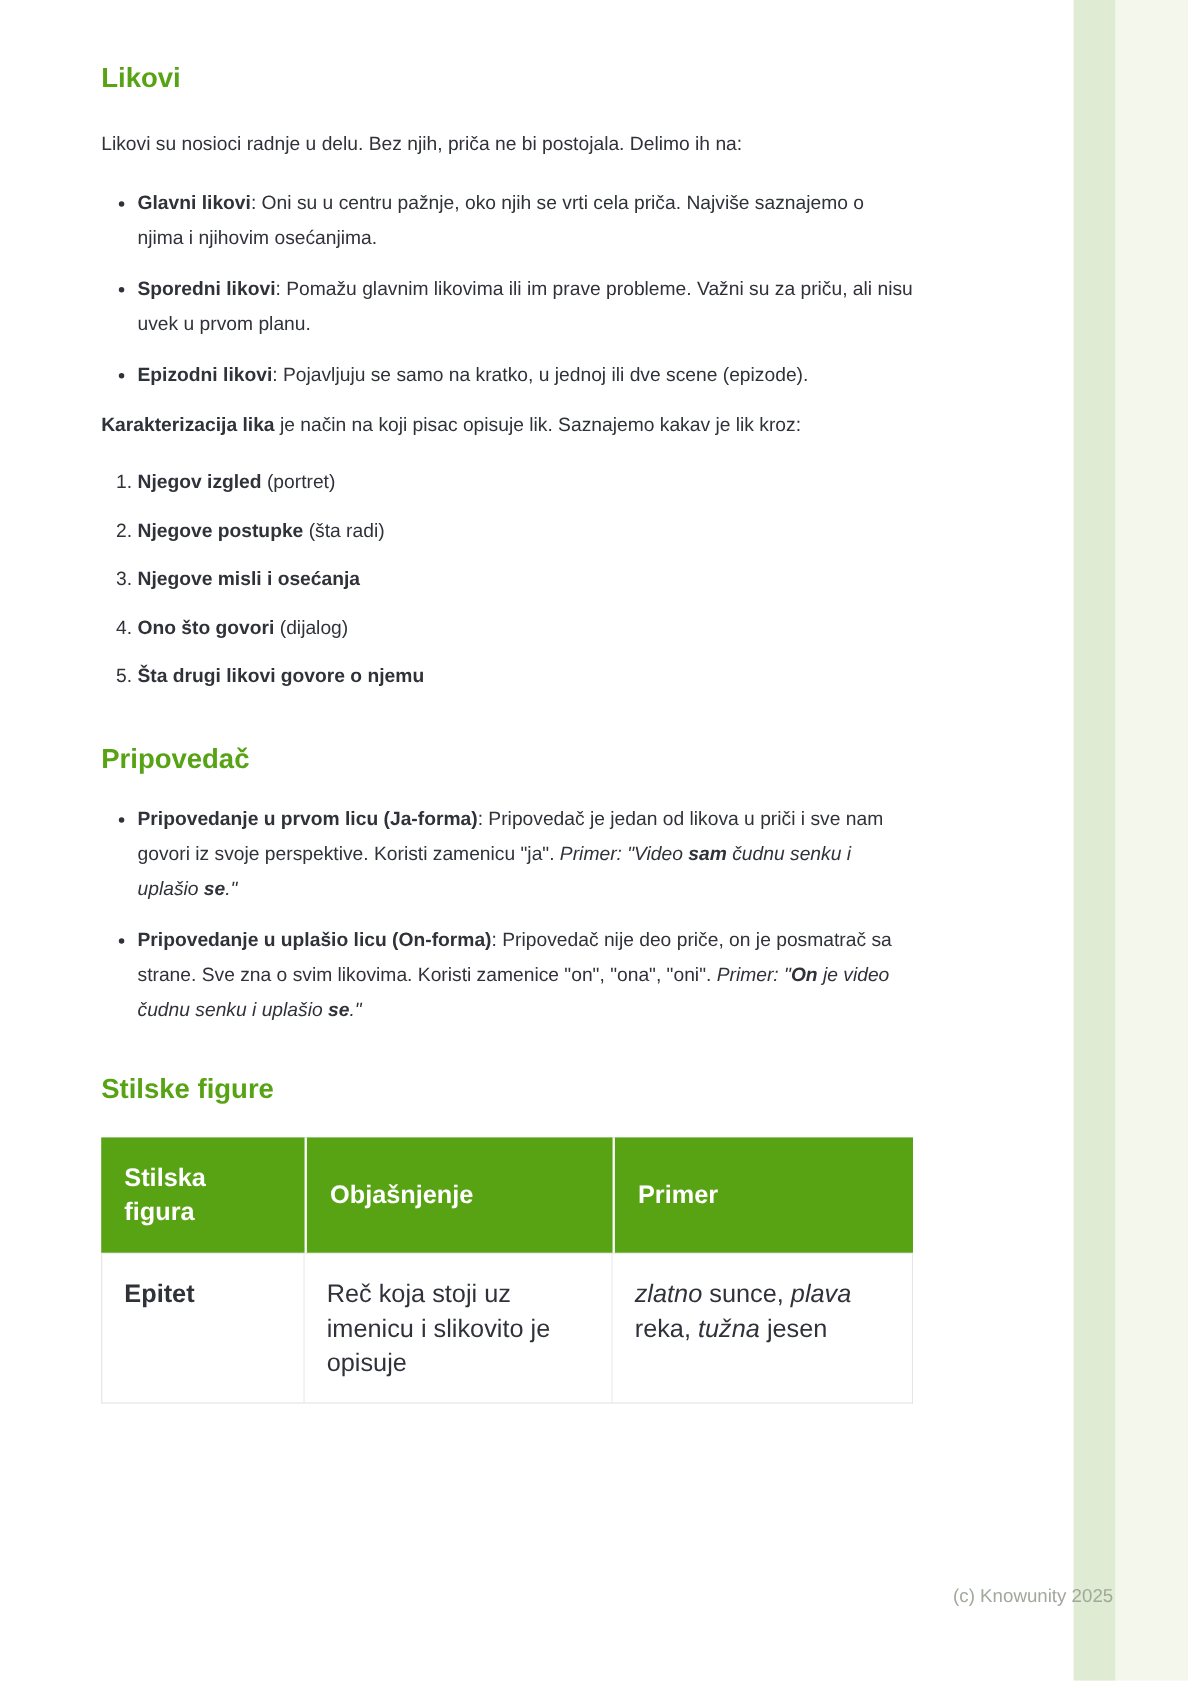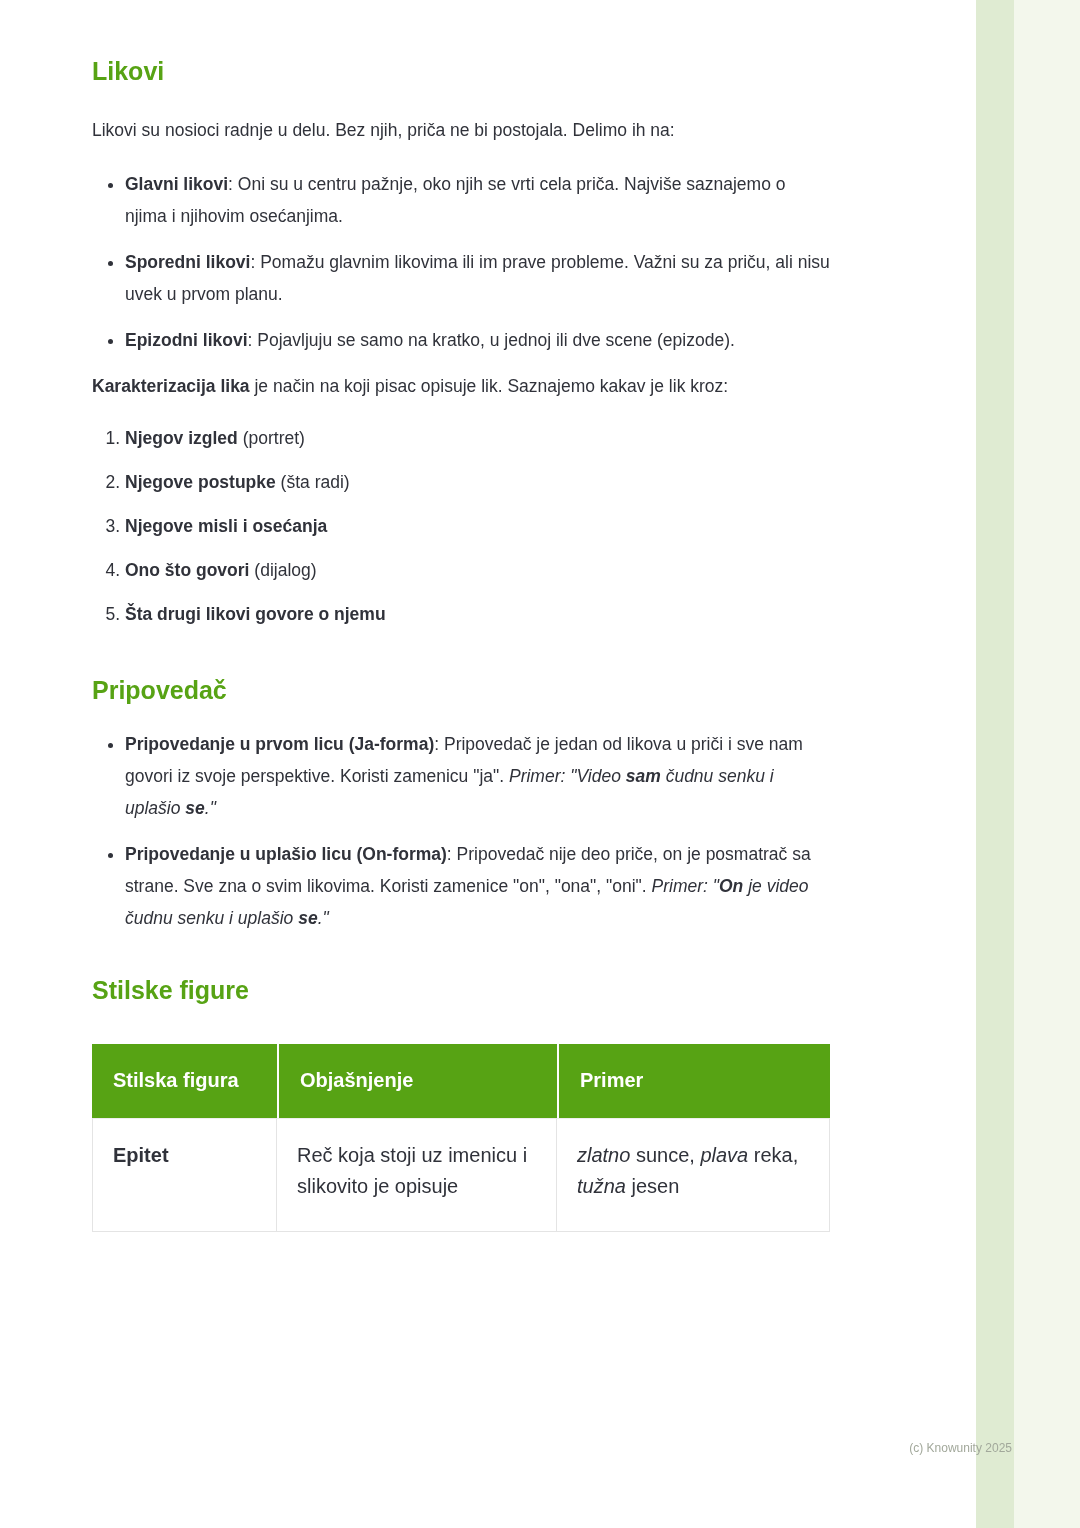--- a/index.html
+++ b/index.html
@@ -24,21 +24,21 @@
   .stripe {
     position: absolute;
     top: 0; right: 66px;
     width: 38px; height: 100%;
     background: var(--stripe, #dfebd2);
   }
   .watermark {
     position: absolute;
     top: 1441px;
     right: 68px;
-    font-size: 12px;
+    font-size: 17px;
     color: var(--watermark, #a2a89b);
     z-index: 5;
     white-space: nowrap;
   }
   .content {
     position: absolute;
     left: 92px;
     top: 0;
     width: 740px;
     color: #30323a;
@@ -68,26 +68,26 @@
   ol.nlist {
     margin: 20px 0 0 0;
     padding-left: 33px;
   }
   ol.nlist > li { margin-bottom: 12px; }
   .b  { font-weight: 700; }
   .i  { font-style: italic; }
   .bi { font-weight: 700; font-style: italic; }
 
   table.figures {
-    margin-top: 38px;
+    margin-top: 28px;
     width: 738px;
     border-collapse: separate;
     border-spacing: 0;
     table-layout: fixed;
-    font-size: 20px;
+    font-size: 23px;
     line-height: 31px;
   }
   table.figures col.c1 { width: 185px; }
   table.figures col.c2 { width: 280px; }
   table.figures col.c3 { width: 273px; }
   table.figures th {
     background: var(--accent, #57a314);
     color: #ffffff;
     font-weight: 700;
     text-align: left;

